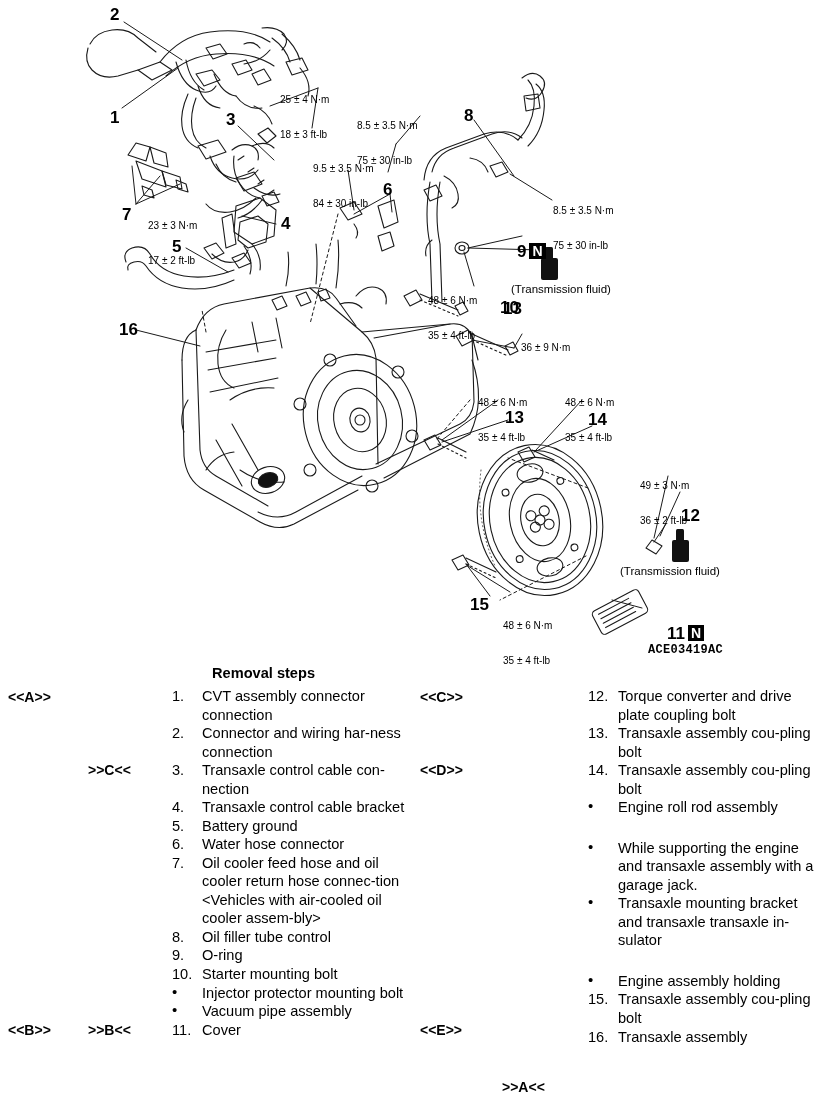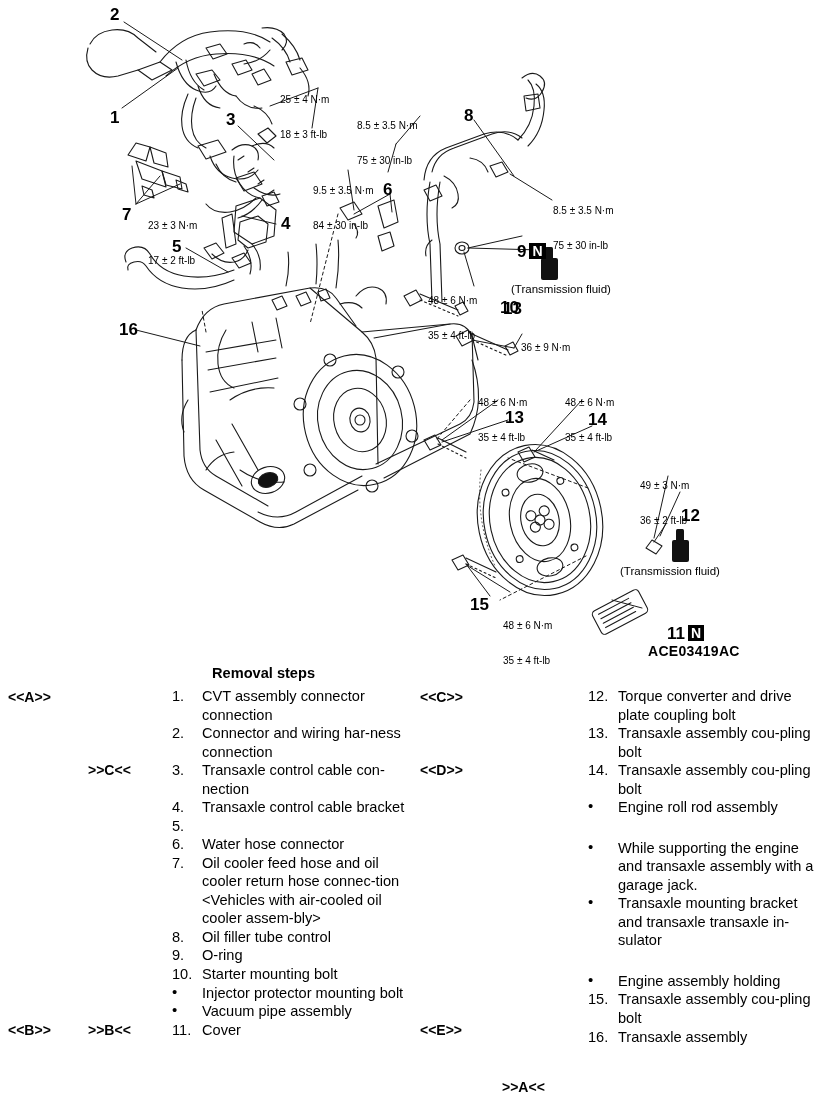--- a/index.html
+++ b/index.html
@@ -5,21 +5,21 @@
   html,body{margin:0;padding:0;background:#fff;}
   body{width:825px;height:1108px;font-family:"Liberation Sans",sans-serif;color:#000;position:relative;overflow:hidden;}
 
   #diagram{position:absolute;left:0;top:0;width:825px;height:660px;}
   #diagram svg{position:absolute;left:0;top:0;}
 
   .lbl{position:absolute;font-family:"Liberation Sans",sans-serif;white-space:pre;line-height:1.18;}
   .num{font-weight:bold;font-size:17px;}
   .torque{font-weight:normal;font-size:10px;}
   .fluid{font-size:11.5px;}
-  .acecode{font-weight:bold;font-size:14px;letter-spacing:.3px;}
+  .acecode{font-weight:bold;font-size:12px;letter-spacing:.3px;font-family:Liberation Mono, monospace;}
   .nbox{display:inline-block;background:#000;color:#fff;font-weight:bold;font-size:14px;
         padding:0 3px;line-height:16px;vertical-align:1px;margin-left:3px;}
 
   
   #lists{position:absolute;left:0;top:660px;width:825px;height:448px;font-size:14.6px;}
   .col{position:absolute;top:0;}
   .heading{font-weight:bold;font-size:14.6px;}
   .mk{font-weight:bold;font-size:14px;white-space:nowrap;}
   .idx{width:30px;flex:0 0 30px;text-align:left;}
   .txt{flex:1;}
@@ -280,21 +280,21 @@
   <div class="lbl num" style="left:470px;top:595px">15</div>
 
   <div class="lbl torque" style="left:280px;top:70px">
     <div>25 ± 4 N·m</div>
     <div>18 ± 3 ft-lb</div>
   </div>
   <div class="lbl torque" style="left:357px;top:96px">
     <div>8.5 ± 3.5 N·m</div>
     <div>75 ± 30 in-lb</div>
   </div>
-  <div class="lbl torque" style="left:313px;top:161px">
+  <div class="lbl torque" style="left:313px;top:139px">
     <div>9.5 ± 3.5 N·m</div>
     <div>84 ± 30 in-lb</div>
   </div>
   <div class="lbl torque" style="left:148px;top:196px">
     <div>23 ± 3 N·m</div>
     <div>17 ± 2 ft-lb</div>
   </div>
   <div class="lbl torque" style="left:553px;top:181px">
     <div>8.5 ± 3.5 N·m</div>
     <div>75 ± 30 in-lb</div>
@@ -362,20 +362,21 @@
       <div class="itm">
         <div class="idx">3.</div>
         <div class="txt">Transaxle control cable con-​nection</div>
       </div>
       <div class="itm">
         <div class="idx">4.</div>
         <div class="txt">Transaxle control cable bracket</div>
       </div>
       <div class="itm">
         <div class="idx">5.</div>
+        <div class="txt">Battery ground</div>
       </div>
       <div class="itm">
         <div class="idx">6.</div>
         <div class="txt">Water hose connector</div>
       </div>
       <div class="itm">
         <div class="idx">7.</div>
         <div class="txt">Oil cooler feed hose and oil cooler return hose connec-​tion &lt;Vehicles with air-cooled oil cooler assem-​bly&gt;</div>
       </div>
       <div class="itm">

